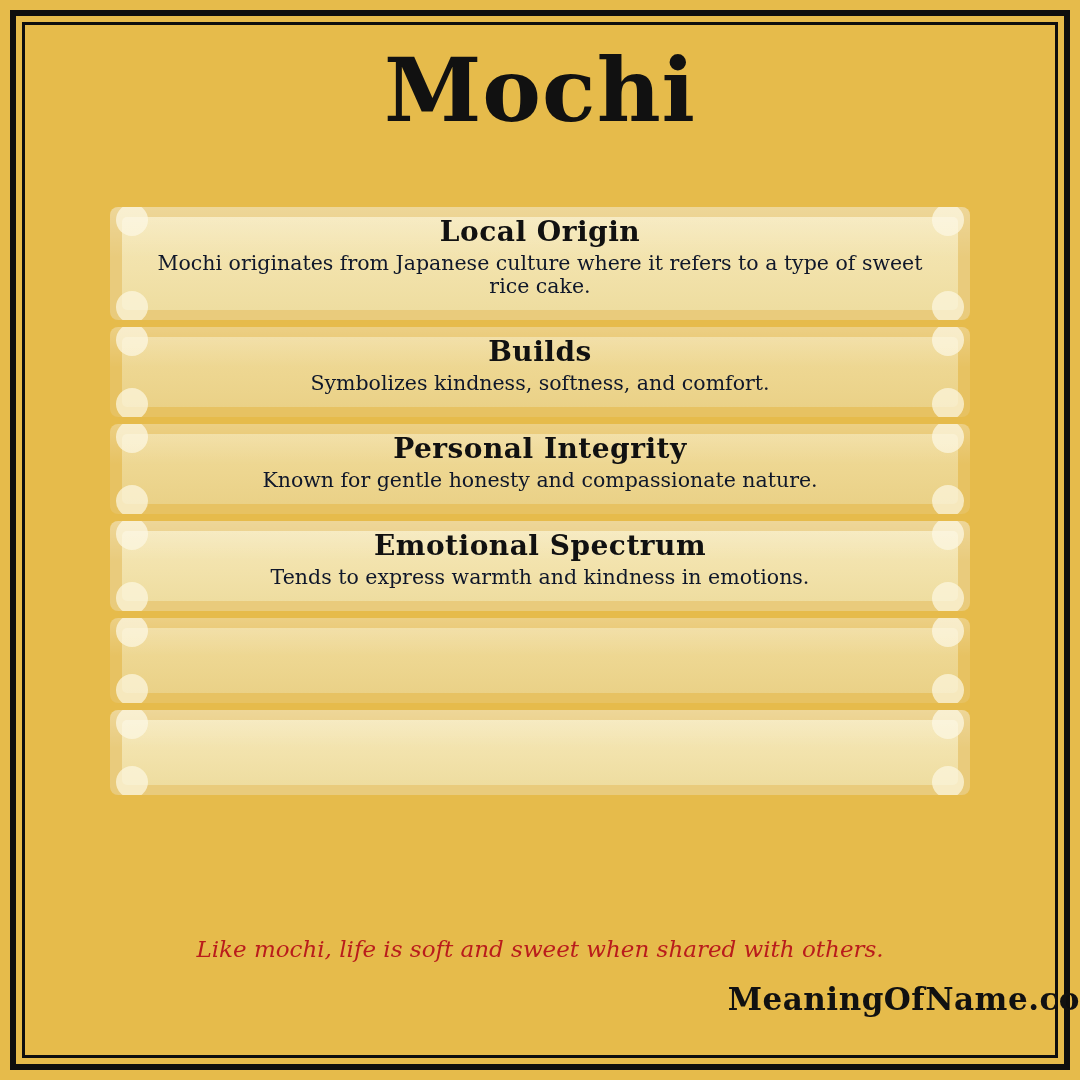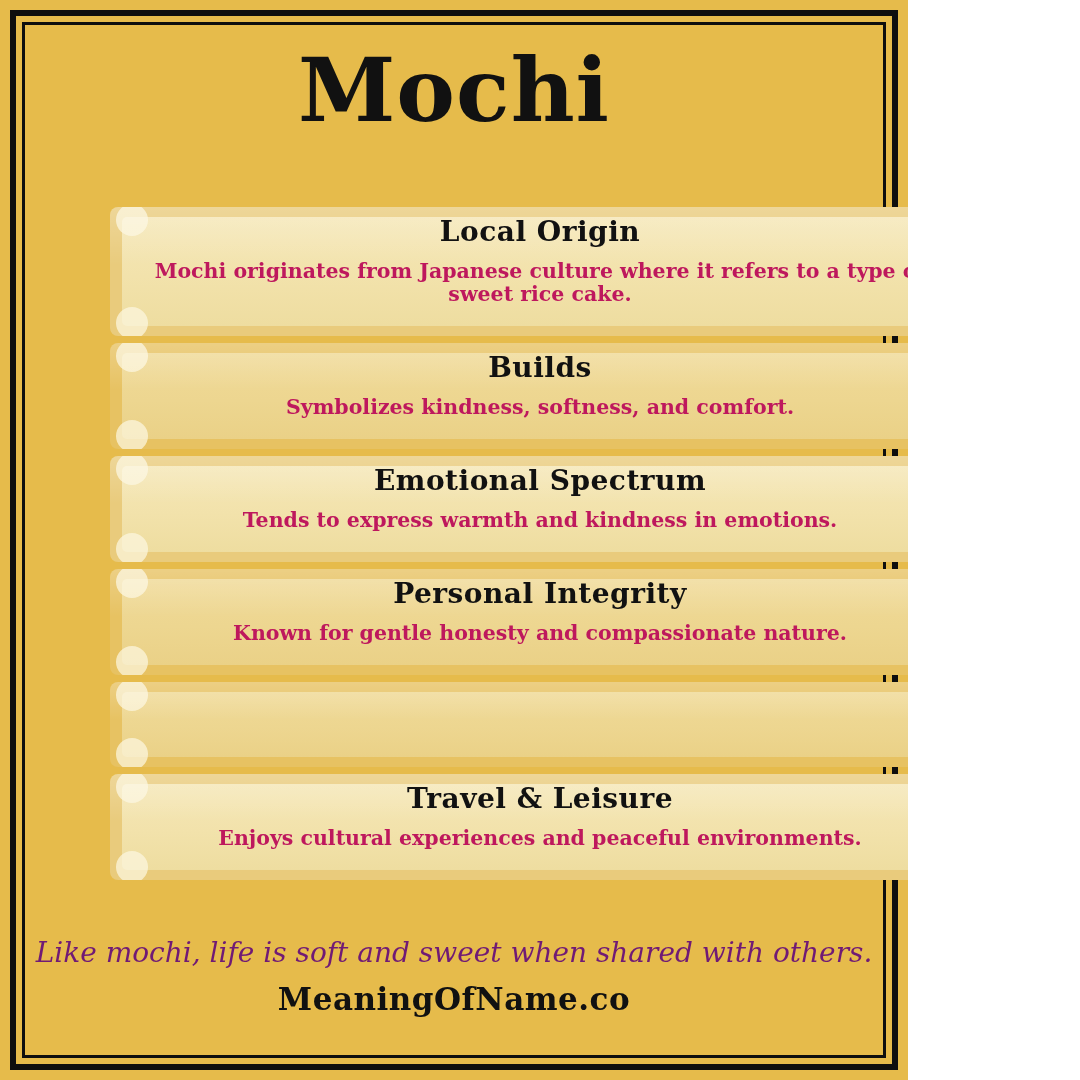--- a/index.html
+++ b/index.html
@@ -5,21 +5,21 @@
   * { margin: 0; padding: 0; box-sizing: border-box; }
 
   html, body {
     width: 1080px; height: 1080px;
     font-family: "DejaVu Serif", "Liberation Serif", serif;
     color: var(--text, #141414);
   }
 
   .poster {
     position: relative;
-    width: 908px; height: 1080px;
+    width: 1080px; height: 1080px;
     background: var(--bg, #e6bb4b);
     overflow: hidden;
   }
 
   
   .frame-outer {
     position: absolute; inset: 10px;
     border: 6px solid var(--frame, #0e0e0e);
     pointer-events: none;
   }
@@ -88,36 +88,35 @@
   .card-heading {
     font-size: 28px; font-weight: bold;
     line-height: 1.18;
     letter-spacing: 0.5px;
     color: #111;
   }
   .card-body {
     font-size: 20.5px;
     line-height: 1.12;
     max-width: 790px;
-    margin: 12px auto;
-    color: #be185d;
-    font-weight: bold;
+    margin: 4px auto;
+    color: #0f172a;
   }
 
   .quote {
     position: absolute; top: 936px; left: 0; right: 0;
     text-align: center;
     font-style: italic;
-    font-size: 28px;
-    color: #701a75;
+    font-size: 23px;
+    color: #b91c1c;
   }
 
   .brand {
     position: absolute; top: 981px; left: 0; right: 0;
-    text-align: center;
+    text-align: right;
     font-weight: bold;
     font-size: 31px;
     letter-spacing: 0.5px;
     color: #111;
   }
 </style>
 </head>
 <body>
 
 <div class="poster">
@@ -147,67 +146,63 @@
       <span class="nub tr"></span>
       <span class="nub bl"></span>
       <span class="nub br"></span>
       <div class="sheen"></div>
       <div class="content">
         <h2 class="card-heading">Builds</h2>
         <p class="card-body">Symbolizes kindness, softness, and comfort.</p>
       </div>
     </section>
 
+    <section class="card dark">
+      <div class="inner"></div>
+      <span class="nub tl"></span>
+      <span class="nub tr"></span>
+      <span class="nub bl"></span>
+      <span class="nub br"></span>
+      <div class="sheen"></div>
+      <div class="content">
+        <h2 class="card-heading">Personal Integrity</h2>
+        <p class="card-body">Known for gentle honesty and compassionate nature.</p>
+      </div>
+    </section>
+
     <section class="card">
       <div class="inner"></div>
       <span class="nub tl"></span>
       <span class="nub tr"></span>
       <span class="nub bl"></span>
       <span class="nub br"></span>
       <div class="sheen"></div>
       <div class="content">
         <h2 class="card-heading">Emotional Spectrum</h2>
         <p class="card-body">Tends to express warmth and kindness in emotions.</p>
       </div>
     </section>
 
+
     <section class="card dark">
       <div class="inner"></div>
       <span class="nub tl"></span>
       <span class="nub tr"></span>
       <span class="nub bl"></span>
       <span class="nub br"></span>
       <div class="sheen"></div>
-      <div class="content">
-        <h2 class="card-heading">Personal Integrity</h2>
-        <p class="card-body">Known for gentle honesty and compassionate nature.</p>
-      </div>
-    </section>
-
-
-    <section class="card dark">
-      <div class="inner"></div>
-      <span class="nub tl"></span>
-      <span class="nub tr"></span>
-      <span class="nub bl"></span>
-      <span class="nub br"></span>
-      <div class="sheen"></div>
     </section>
 
     <section class="card">
       <div class="inner"></div>
       <span class="nub tl"></span>
       <span class="nub tr"></span>
       <span class="nub bl"></span>
       <span class="nub br"></span>
       <div class="sheen"></div>
-      <div class="content">
-        <h2 class="card-heading">Travel &amp; Leisure</h2>
-        <p class="card-body">Enjoys cultural experiences and peaceful environments.</p>
-      </div>
     </section>
   </div>
 
   <p class="quote">Like mochi, life is soft and sweet when shared with others.</p>
 
   <p class="brand">MeaningOfName.co</p>
 
 </div>
 
 </body></html>

